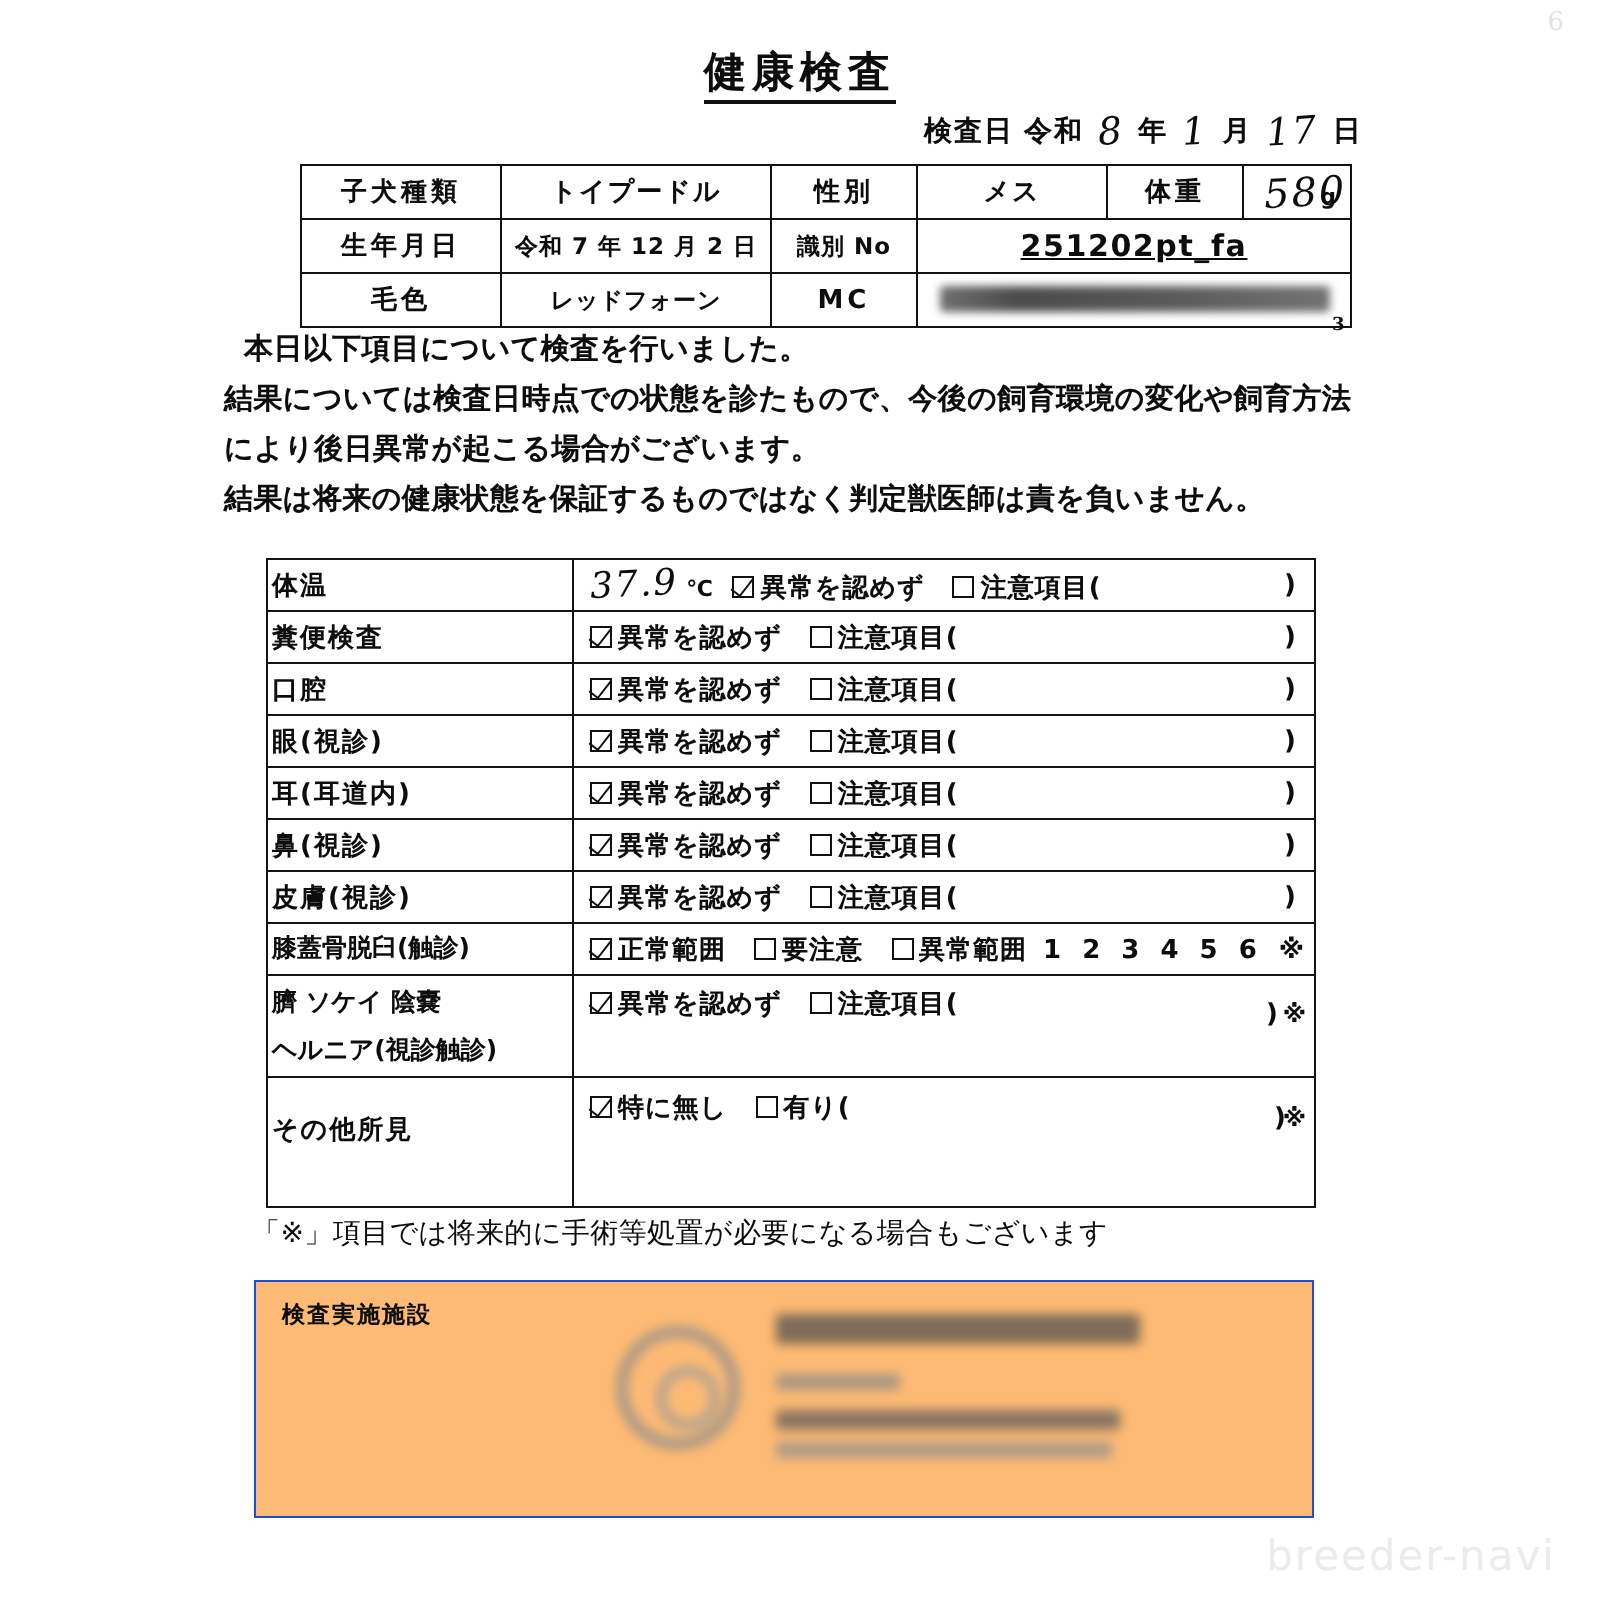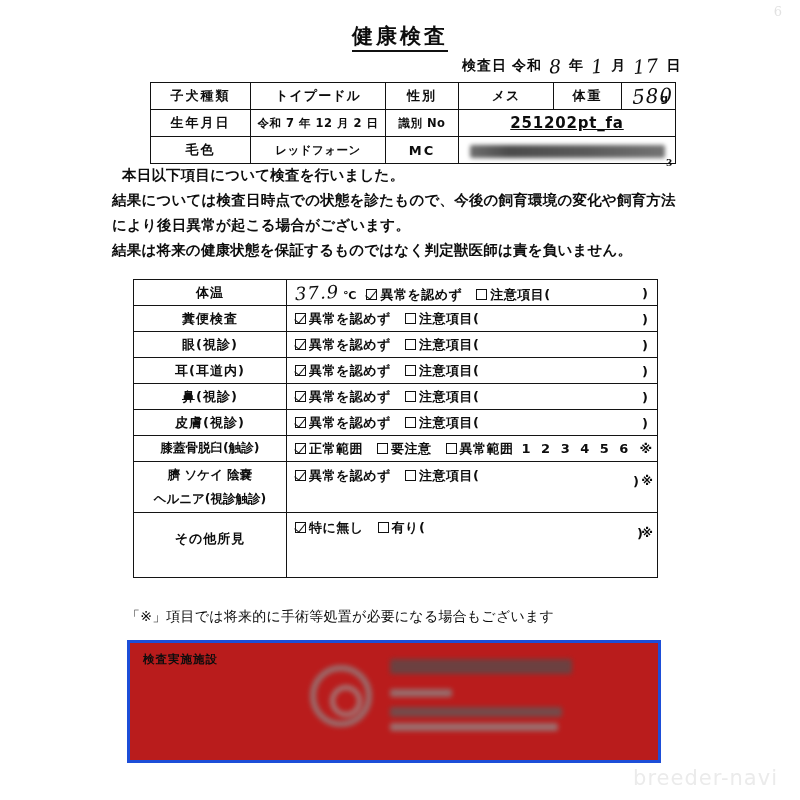--- a/index.html
+++ b/index.html
@@ -155,21 +155,20 @@
   }
   .exam-table td {
     border: 1px solid #141414;
     font-size: 13px;
     font-weight: bold;
     vertical-align: middle;
     height: 25px;
   }
   .exam-table td.rowlabel {
     width: 148px;
-    text-align: center;
     letter-spacing: 1px;
     padding: 0 2px;
     white-space: nowrap;
   }
   .exam-table td.rowlabel.tight { letter-spacing: 0px; font-size: 12.5px; }
   .exam-table td.rowvalue {
     padding: 0 6px 0 8px;
     position: relative;
     white-space: nowrap;
   }
@@ -238,22 +237,22 @@
     letter-spacing: 0.2px;
   }
 
   
   .facility-box {
     position: absolute;
     top: 640px;
     left: 127px;
     width: 528px;
     height: 117px;
-    border: 3px solid #1d4ed8;
-    background: #b91c1c;
+    border: 1px solid #1d4ed8;
+    background: #fdba74;
   }
   .facility-label {
     position: absolute;
     top: 9px;
     left: 13px;
     font-size: 11.5px;
     font-weight: bold;
     letter-spacing: 1px;
   }
   .facility-stamp {
@@ -387,20 +386,27 @@
       </tr>
 
       <tr>
         <td class="rowlabel">糞便検査</td>
         <td class="rowvalue">
           <span class="opt"><span class="box checked"></span><span>異常を認めず</span></span><span class="opt"><span class="box"></span><span>注意項目(</span></span>
           <span class="paren-close nomark">)</span>
         </td>
       </tr>
 
+      <tr>
+        <td class="rowlabel">口腔</td>
+        <td class="rowvalue">
+          <span class="opt"><span class="box checked"></span><span>異常を認めず</span></span><span class="opt"><span class="box"></span><span>注意項目(</span></span>
+          <span class="paren-close nomark">)</span>
+        </td>
+      </tr>
 
       <tr>
         <td class="rowlabel">眼(視診)</td>
         <td class="rowvalue">
           <span class="opt"><span class="box checked"></span><span>異常を認めず</span></span><span class="opt"><span class="box"></span><span>注意項目(</span></span>
           <span class="paren-close nomark">)</span>
         </td>
       </tr>
 
       <tr>

